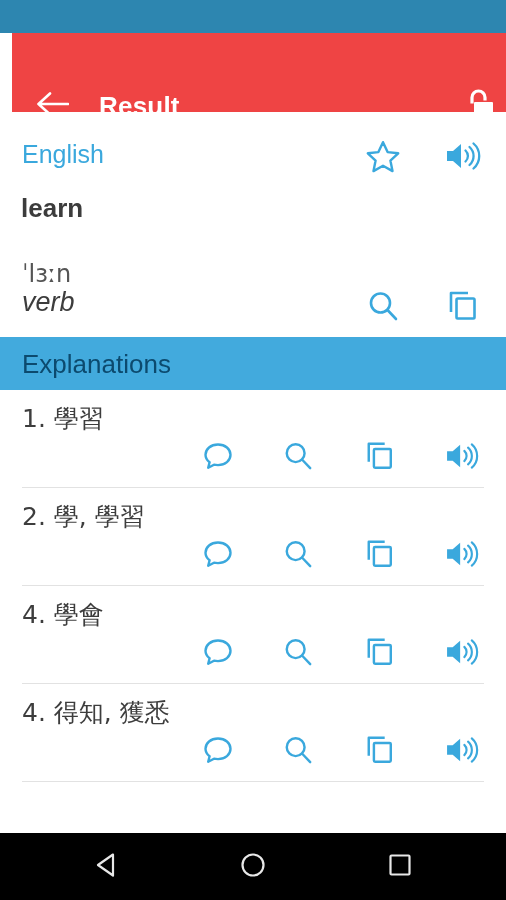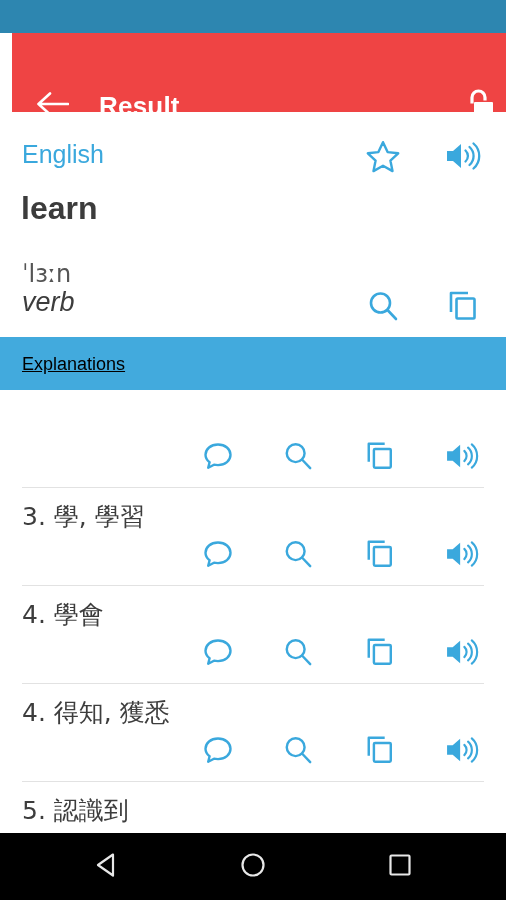--- a/index.html
+++ b/index.html
@@ -87,21 +87,21 @@
   .lang-label {
     position: absolute;
     left: 22px; top: 26px;
     font-size: 25px;
     color: #3aa8dd;
     line-height: 32px;
   }
   .headword {
     position: absolute;
     left: 21px; top: 72px;
-    font-size: 32px;
+    font-size: 26px;
     font-weight: bold;
     color: #3c3c3c;
     line-height: 48px;
   }
   .phonetic {
     position: absolute;
     left: 22px; top: 128px;
     font-size: 24px;
     color: #555555;
     font-family: "DejaVu Sans", sans-serif;
@@ -133,24 +133,23 @@
     position: absolute;
     left: 0; top: 337px;
     width: 506px;
     height: 53px;
     background: #42aadd;
   }
   .section-header span {
     position: absolute;
     left: 22px;
     top: 11px;
-    font-size: 18px;
-    color: #000000;
+    font-size: 26px;
+    color: #0c4a6e;
     line-height: 32px;
-    text-decoration: underline;
   }
 
   
   .exp-list {
     position: absolute;
     left: 0; top: 390px;
     width: 506px;
     height: 443px;
     overflow: hidden;
     background: #ffffff;
@@ -295,20 +294,21 @@
     </div>
   </div>
 
   <div class="section-header">
     <span>Explanations</span>
   </div>
 
   <div class="exp-list">
 
     <div class="exp-row">
+      <div class="exp-text">1. 學習</div>
       <div class="exp-icons">
         <div class="exp-icon ei-1">
           <span>
             <svg width="30" height="30" viewBox="0 0 30 30">
               <path d="M15 3.5 C22.2 3.5 27.5 8 27.5 13.8 C27.5 19.6 22.2 24.1 15 24.1 C13.6 24.1 12.3 24 11 23.7 L5.2 26.8 L6.6 21.3 C4 19.4 2.5 16.8 2.5 13.8 C2.5 8 7.8 3.5 15 3.5 Z" fill="none" stroke="#3aa8dd" stroke-width="2.4" stroke-linejoin="round"></path>
             </svg>
           </span>
         </div>
         <div class="exp-icon ei-2">
           <span>
@@ -334,21 +334,21 @@
               <path d="M24.5 6 A12 12 0 0 1 24.5 24" fill="none" stroke="#3aa8dd" stroke-width="2.3" stroke-linecap="round"></path>
               <path d="M28.5 2.5 A16.5 16.5 0 0 1 28.5 27.5" fill="none" stroke="#3aa8dd" stroke-width="2.3" stroke-linecap="round"></path>
             </svg>
           </span>
         </div>
       </div>
       <div class="exp-divider"></div>
     </div>
 
     <div class="exp-row">
-      <div class="exp-text">3. 學, 學習</div>
+      <div class="exp-text">2. 學, 學習</div>
       <div class="exp-icons">
         <div class="exp-icon ei-1">
           <span>
             <svg width="30" height="30" viewBox="0 0 30 30">
               <path d="M15 3.5 C22.2 3.5 27.5 8 27.5 13.8 C27.5 19.6 22.2 24.1 15 24.1 C13.6 24.1 12.3 24 11 23.7 L5.2 26.8 L6.6 21.3 C4 19.4 2.5 16.8 2.5 13.8 C2.5 8 7.8 3.5 15 3.5 Z" fill="none" stroke="#3aa8dd" stroke-width="2.4" stroke-linejoin="round"></path>
             </svg>
           </span>
         </div>
         <div class="exp-icon ei-2">
           <span>
@@ -453,38 +453,20 @@
               <path d="M20.5 9.5 A7.5 7.5 0 0 1 20.5 20.5" fill="none" stroke="#3aa8dd" stroke-width="2.3" stroke-linecap="round"></path>
               <path d="M24.5 6 A12 12 0 0 1 24.5 24" fill="none" stroke="#3aa8dd" stroke-width="2.3" stroke-linecap="round"></path>
               <path d="M28.5 2.5 A16.5 16.5 0 0 1 28.5 27.5" fill="none" stroke="#3aa8dd" stroke-width="2.3" stroke-linecap="round"></path>
             </svg>
           </span>
         </div>
       </div>
       <div class="exp-divider"></div>
     </div>
 
-    <div class="exp-row">
-      <div class="exp-text">5. 認識到</div>
-      <div class="exp-icons">
-        <div class="exp-icon ei-1">
-          
-        </div>
-        <div class="exp-icon ei-2">
-          
-        </div>
-        <div class="exp-icon ei-3">
-          
-        </div>
-        <div class="exp-icon ei-4">
-          
-        </div>
-      </div>
-
-    </div>
 
   </div>
 
   <div class="nav-bar">
     <div class="nav-btn nav-back">
       <span>
         <svg width="24" height="26" viewBox="0 0 24 26">
           <path d="M19 2.5 L4 13 L19 23.5 Z" fill="none" stroke="#e8e8e8" stroke-width="2.2" stroke-linejoin="round"></path>
         </svg>
       </span>

